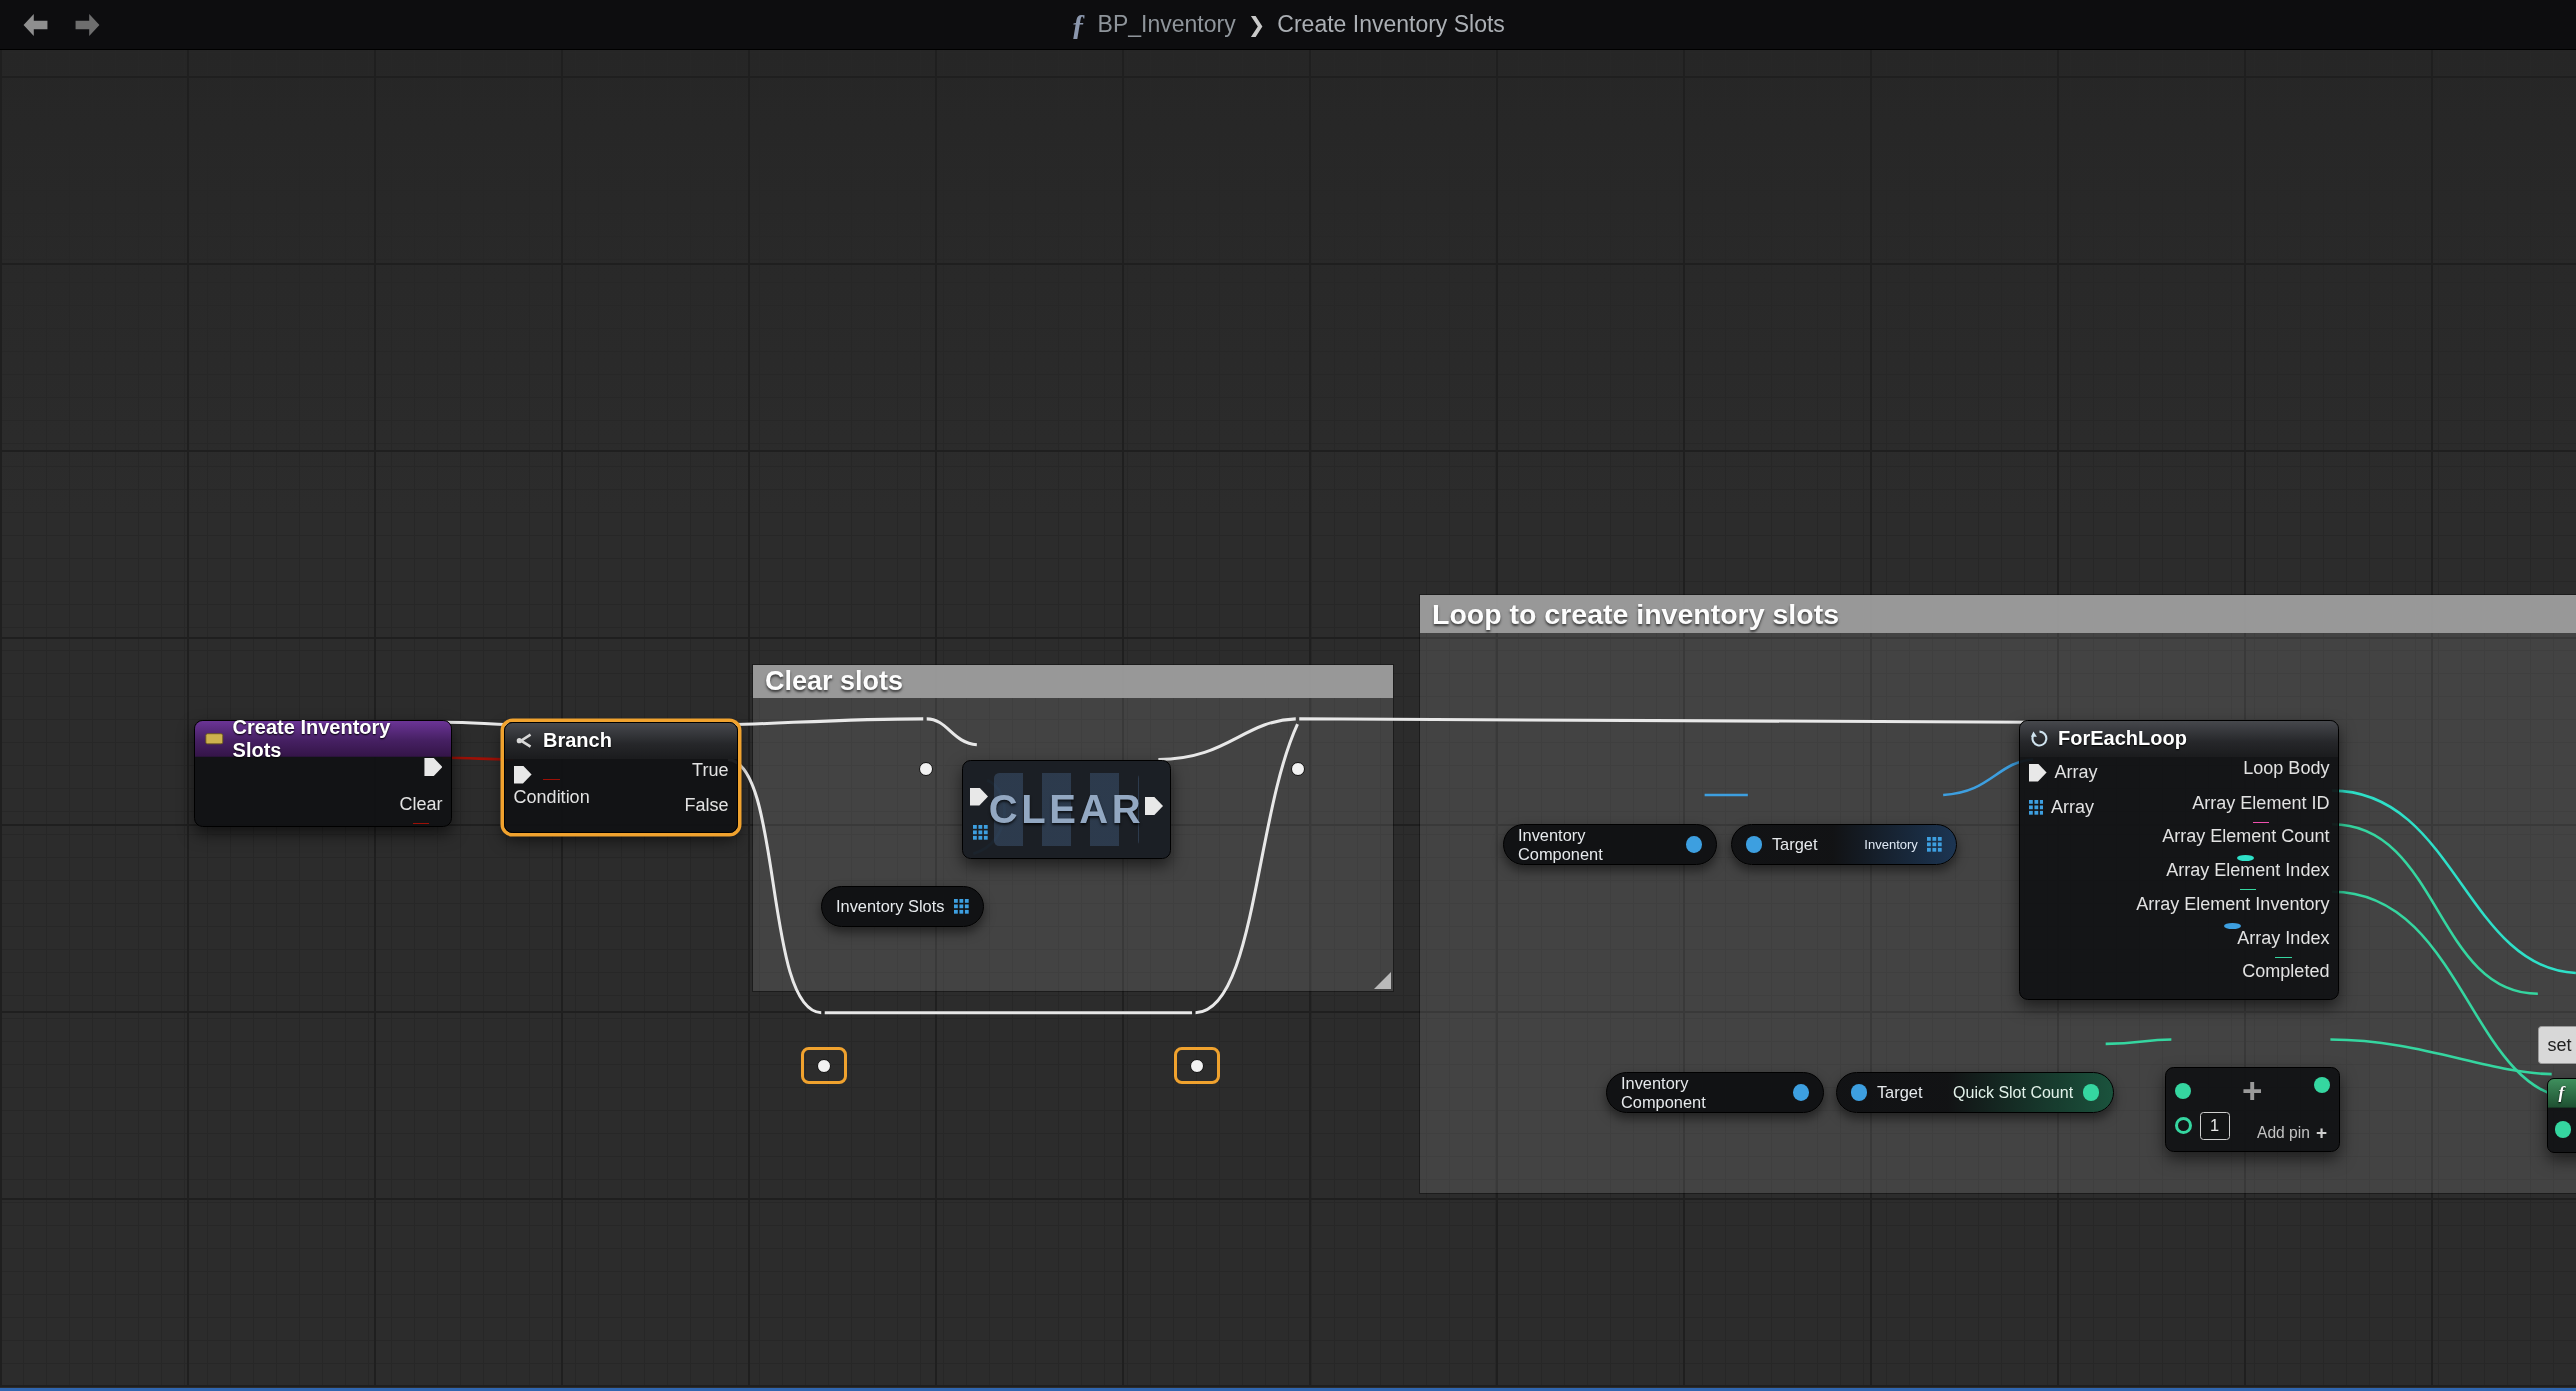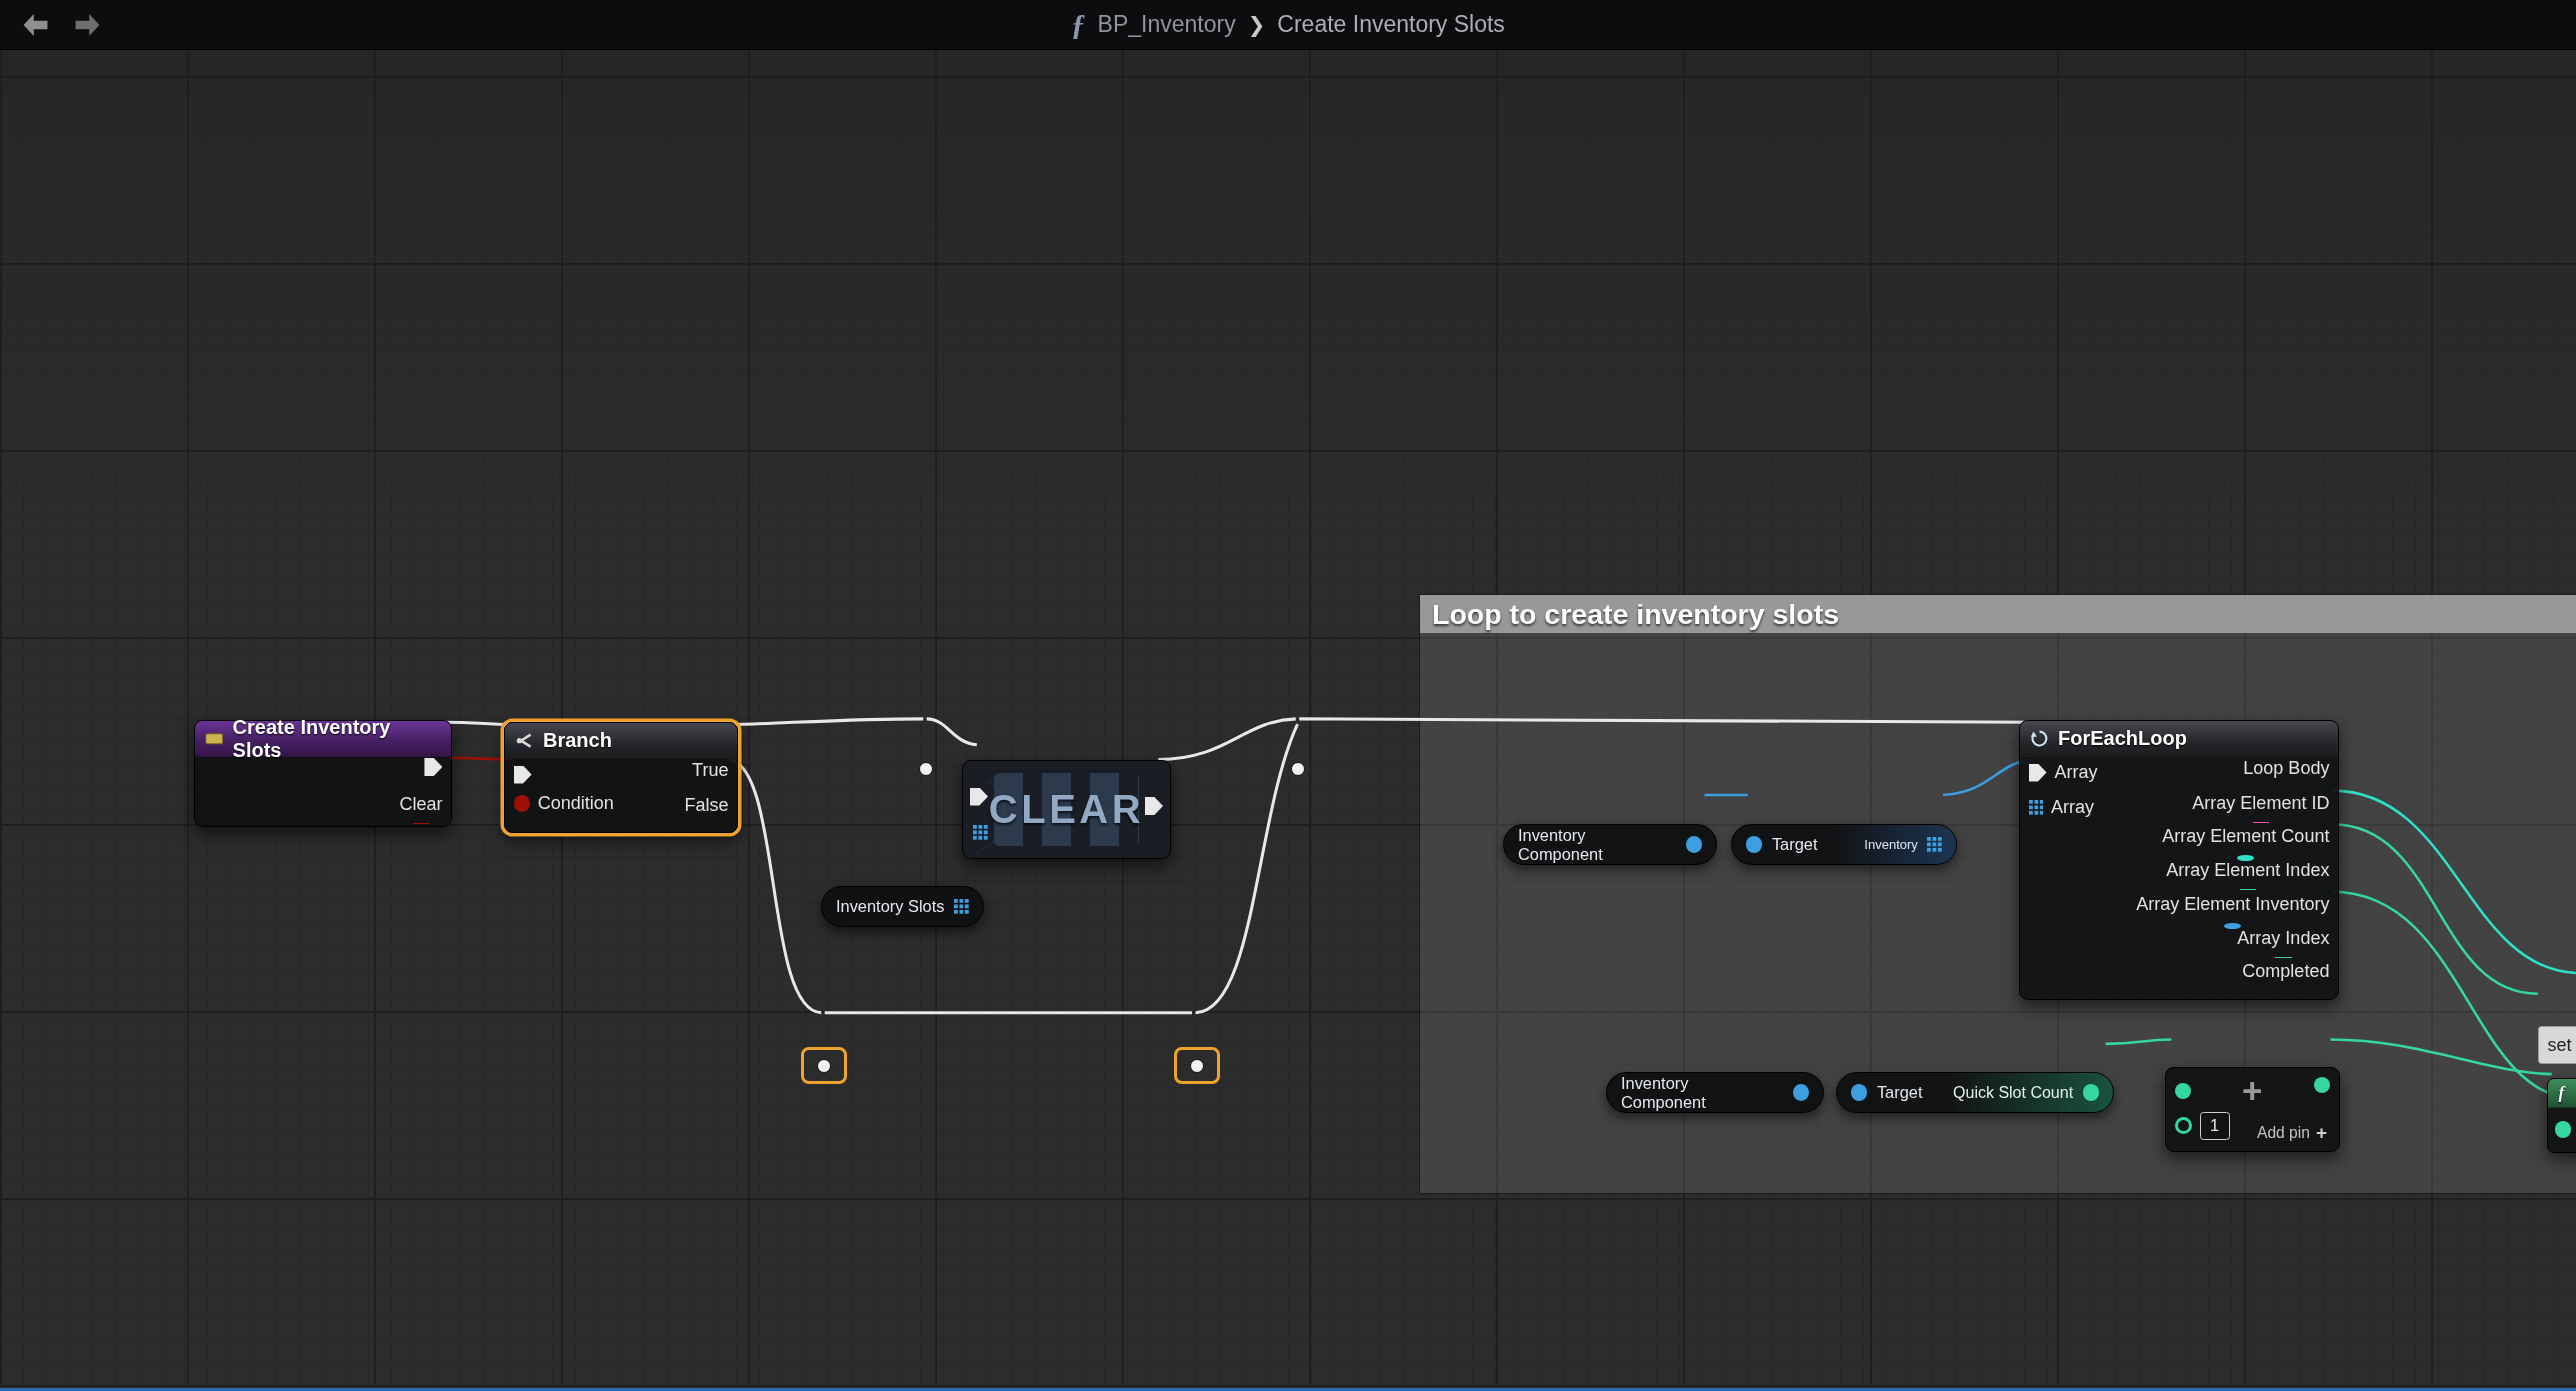--- a/index.html
+++ b/index.html
@@ -115,20 +115,27 @@
   <div id="breadcrumb">
     <span class="bc-f">ƒ</span>
     <span class="bc-asset">BP_Inventory</span>
     <span class="bc-sep">❯</span>
     <span class="bc-page">Create Inventory Slots</span>
   </div>
 </div>
 
 <div id="canvas">
 
+  <div class="comment" style="left:752px;top:615px;width:640px;height:326px;">
+    <div class="comment-body"></div>
+    <div class="comment-header" style="height:33px;font-size:27px;">
+      <span>Clear slots</span>
+    </div>
+    <div class="resize-handle"></div>
+  </div>
 
   <div class="comment" style="left:1419px;top:545px;width:1210px;height:598px;">
     <div class="comment-body"></div>
     <div class="comment-header" style="height:38px;font-size:28.5px;">
       <span>Loop to create inventory slots</span>
     </div>
   </div>
 
   <svg id="wires" width="2576" height="1338" viewBox="0 57 2980 1548">
 
@@ -174,21 +181,21 @@
     <div class="node-header header-dark">
       <svg width="19" height="17.3" viewBox="0 0 22 20">
         <path d="M18 3 L7 10 L18 17" stroke="#d8d8d8" stroke-width="3" fill="none"></path>
         <circle cx="5" cy="10" r="3" fill="#d8d8d8"></circle>
       </svg>
       <span>Branch</span>
     </div>
     <div class="pin-row" style="left:8.6px;top:37px;">
       <div class="pin-exec"></div>
     </div>
-    <div class="pin-row" style="left:8.6px;top:66px;">
+    <div class="pin-row" style="left:8.6px;top:56px;flex-direction:column;">
       <div class="pin-dot" style="background:#9c1006;"></div>
       <span>Condition</span>
     </div>
     <div class="pin-row right" style="right:8.6px;top:37px;">
       <span>True</span>
       <div class="pin-exec"></div>
     </div>
     <div class="pin-row right" style="right:8.6px;top:72px;">
       <span>False</span>
       <div class="pin-exec"></div>

